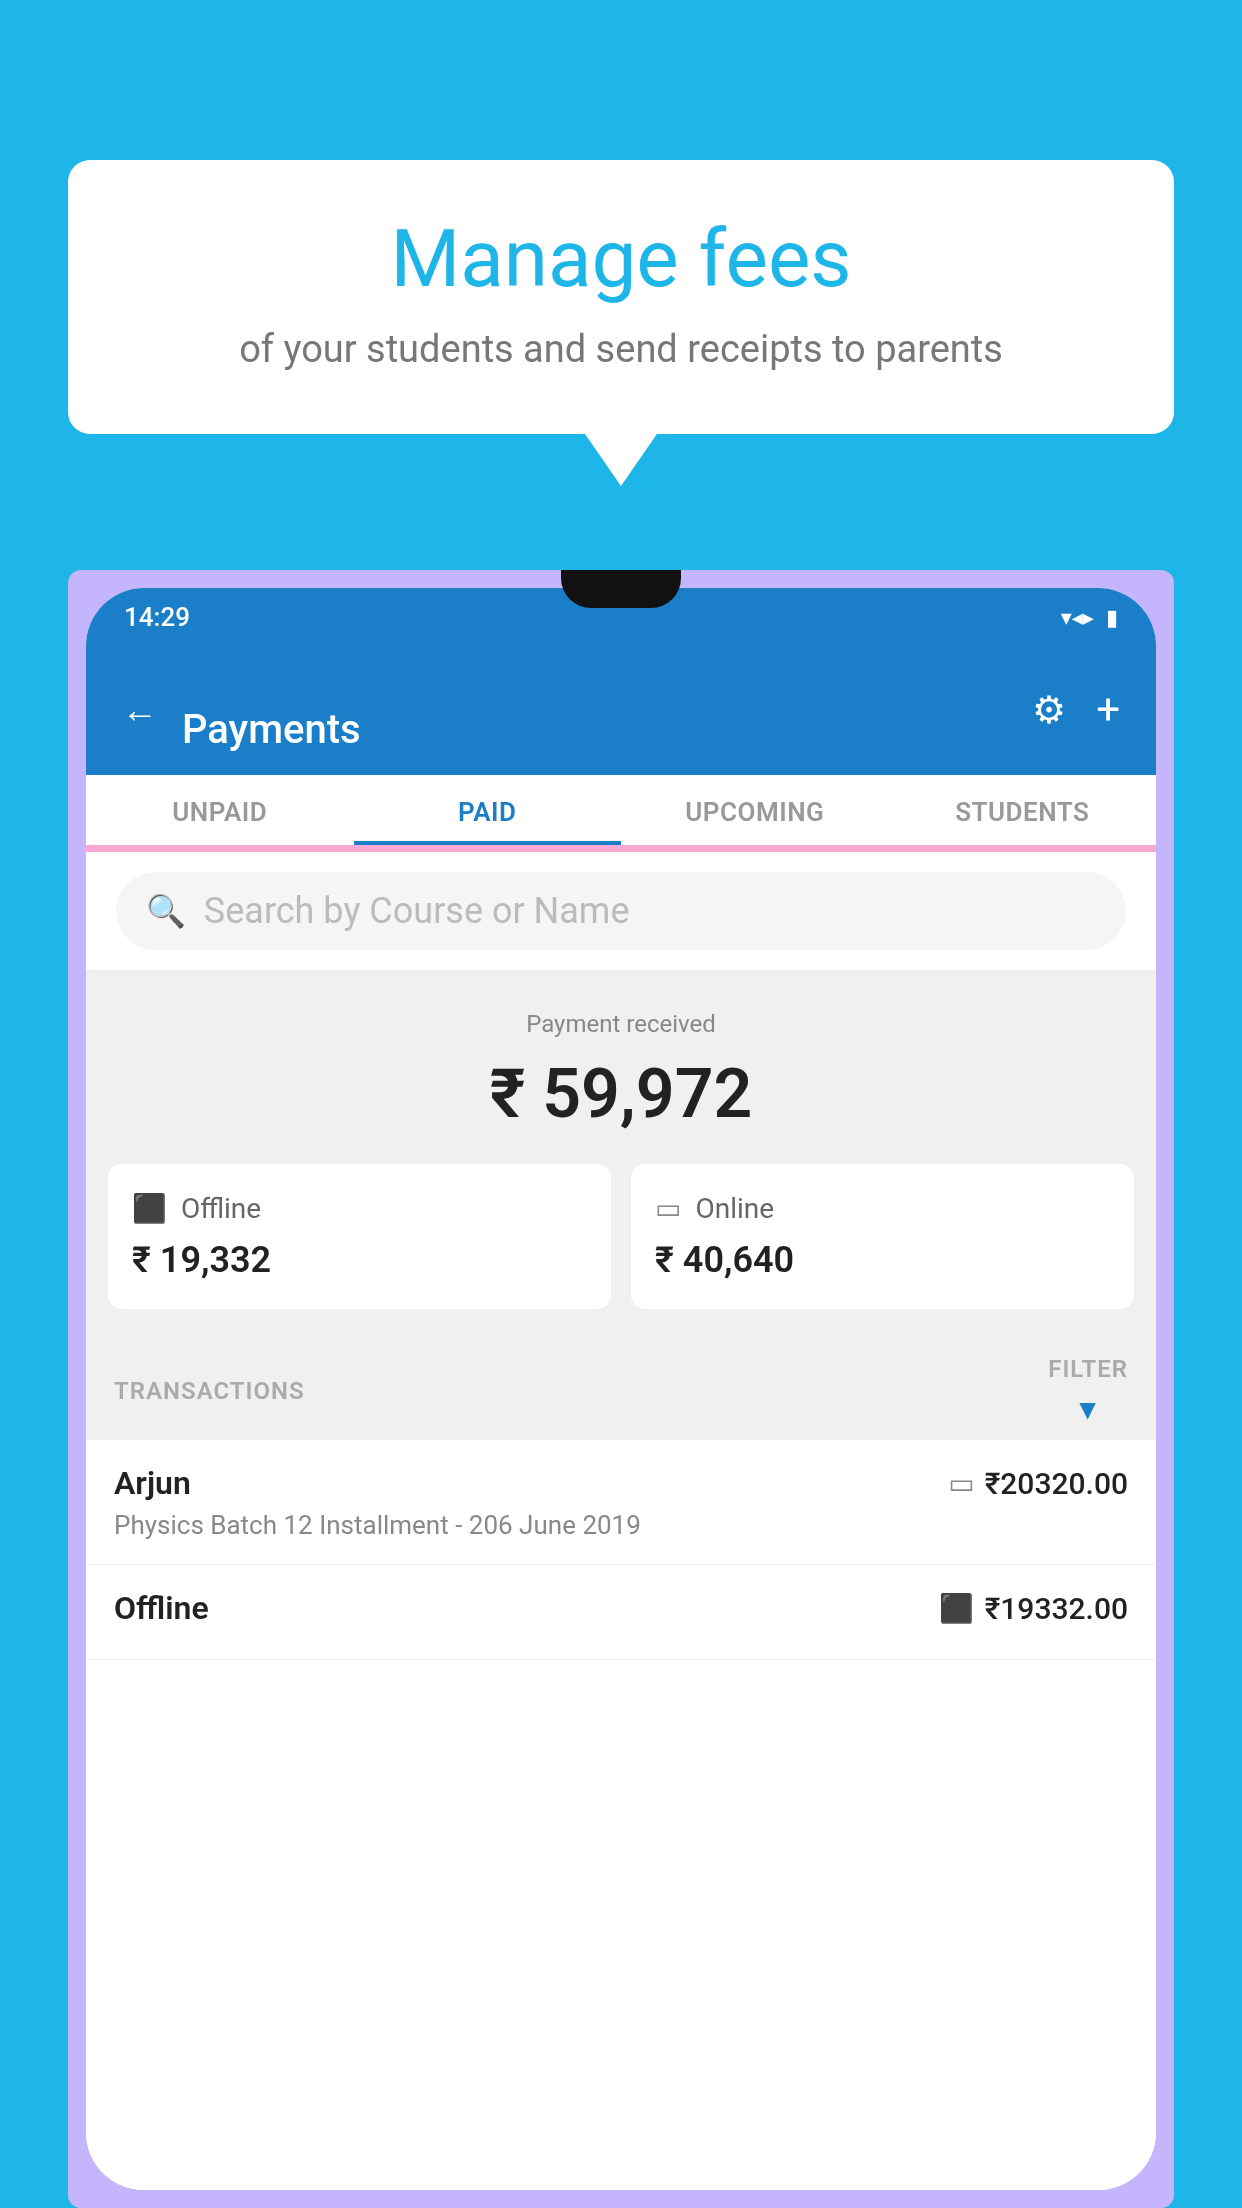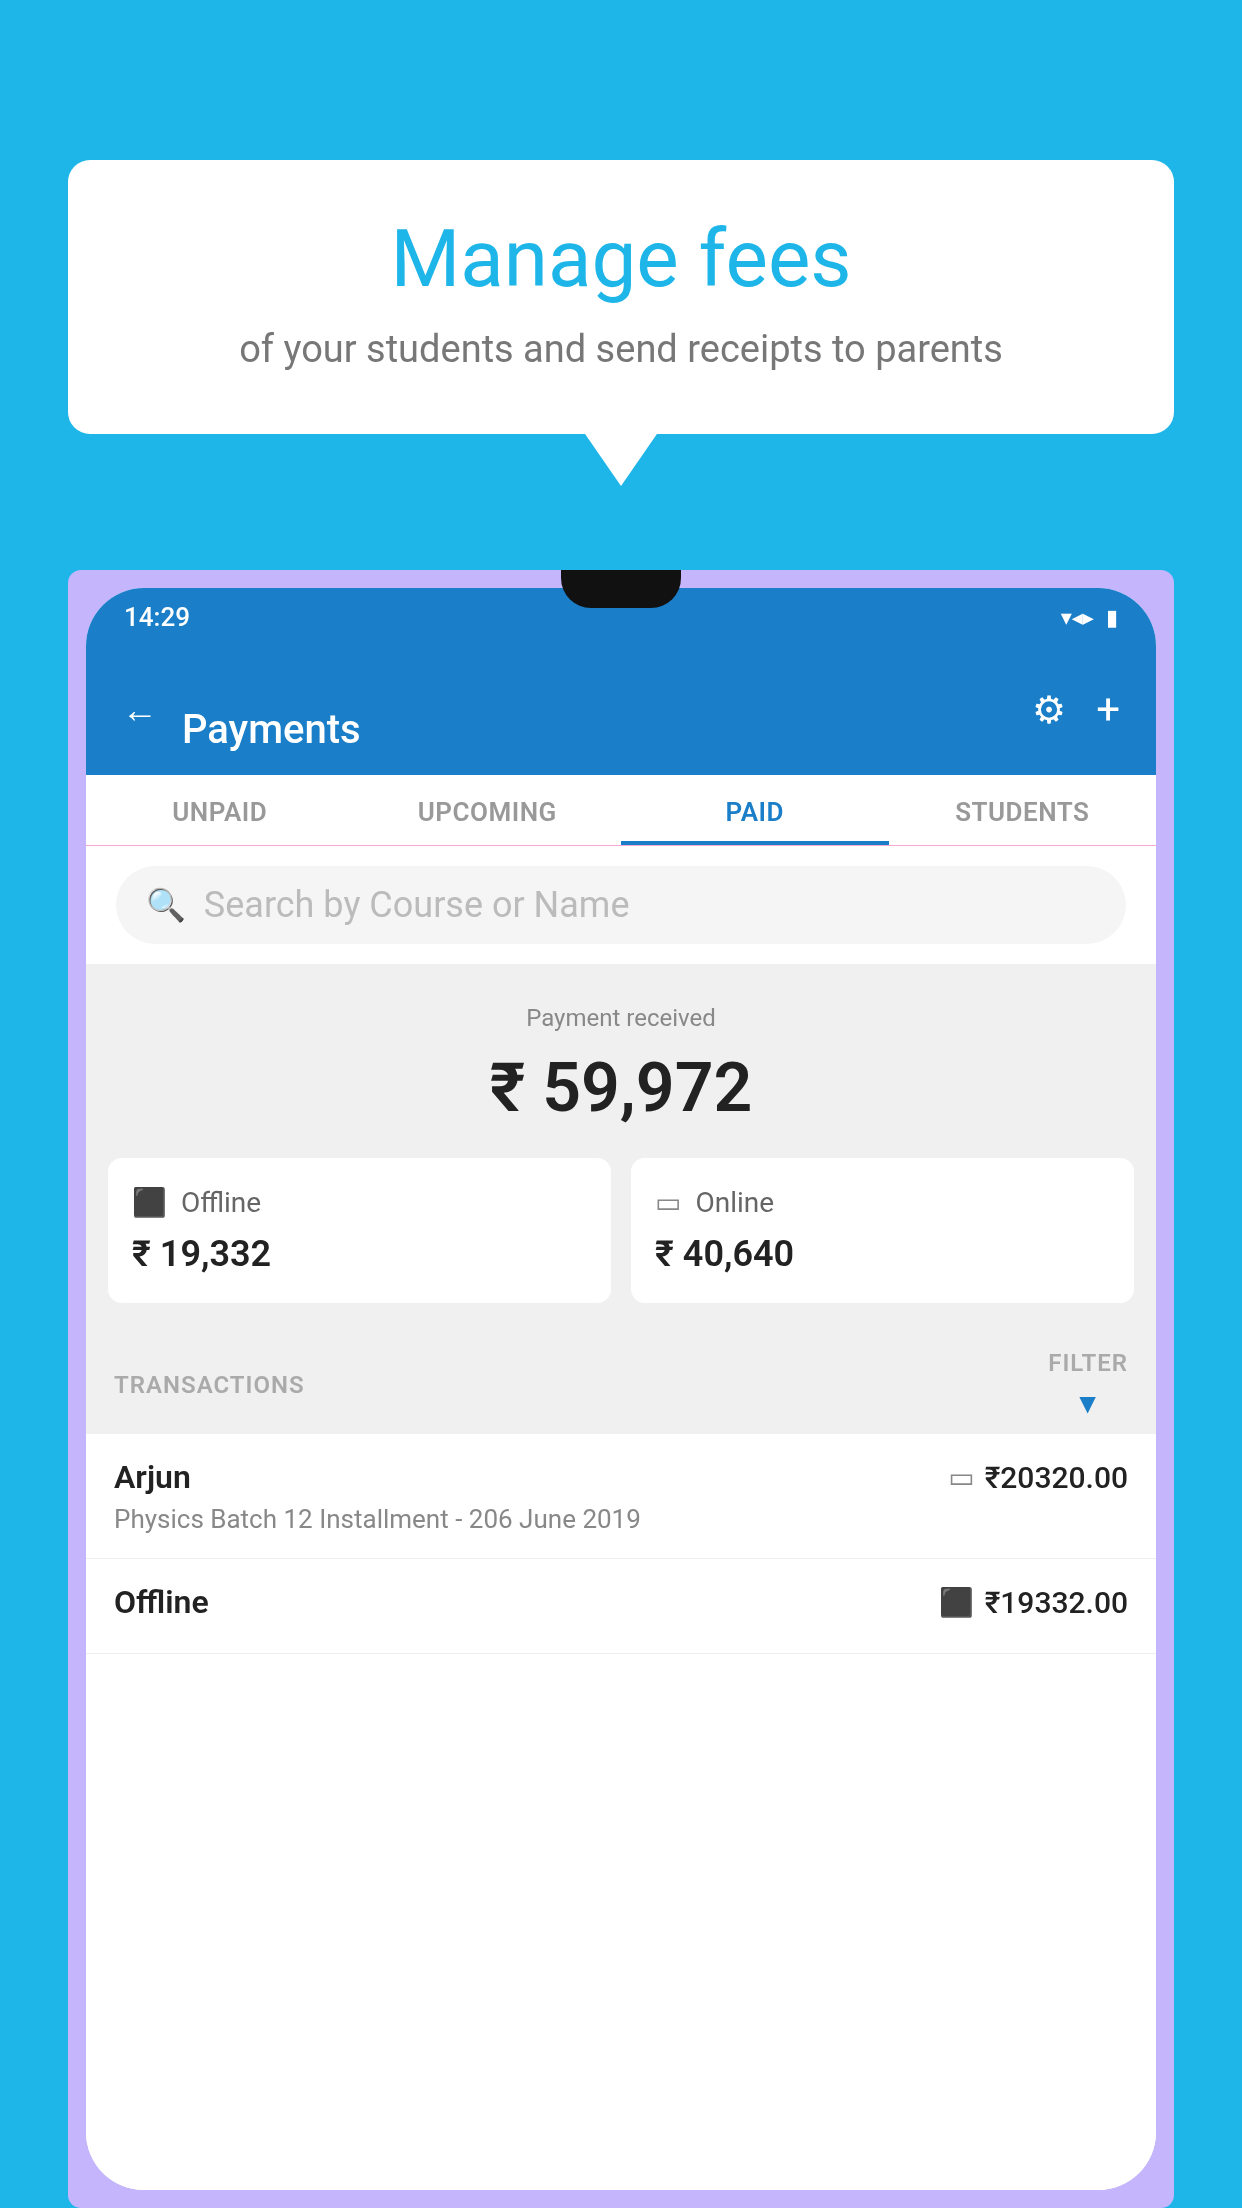--- a/index.html
+++ b/index.html
@@ -154,21 +154,21 @@
     .header-plus {
       color: #fff;
       font-size: 42px;
       cursor: pointer;
     }
 
     
     .tabs {
       background: #fff;
       display: flex;
-      border-bottom: 1px solid #f9a8d4;
+      border-bottom: 7px solid #f9a8d4;
       flex-shrink: 0;
     }
 
     .tab {
       flex: 1;
       text-align: center;
       padding: 22px 10px 18px;
       font-size: 26px;
       font-weight: 600;
       color: #999;
@@ -399,25 +399,25 @@
         <span class="back-btn">←</span>
         <span class="header-title">Payments</span>
         <span class="header-gear">⚙</span>
         <span class="header-plus">+</span>
       </div>
 
       <div class="tabs">
         <div class="tab">
           <span>UNPAID</span>
         </div>
+        <div class="tab active">
+          <span>PAID</span>
+        </div>
         <div class="tab">
           <span>UPCOMING</span>
-        </div>
-        <div class="tab active">
-          <span>PAID</span>
         </div>
         <div class="tab">
           <span>STUDENTS</span>
         </div>
       </div>
 
       <div class="content">
 
         <div class="search-bar">
           <div class="search-input-wrapper">

